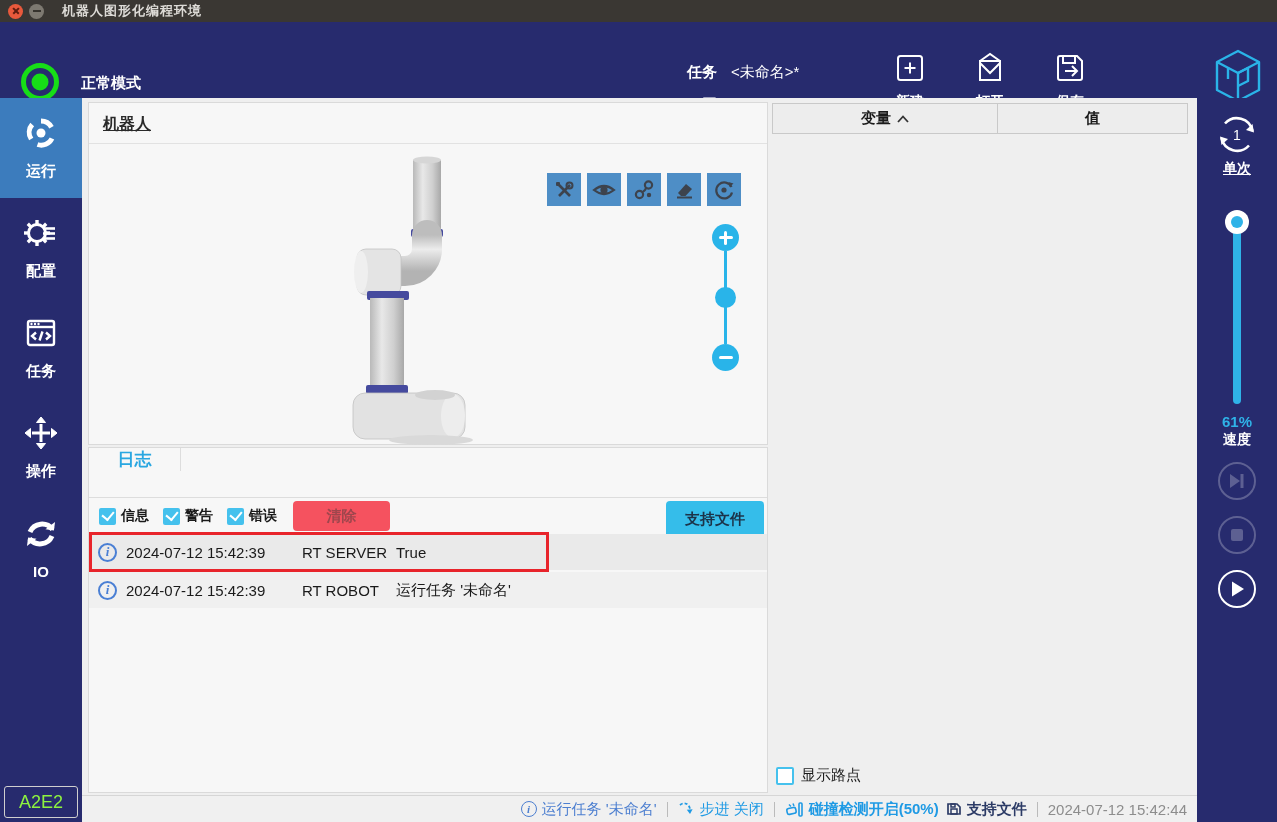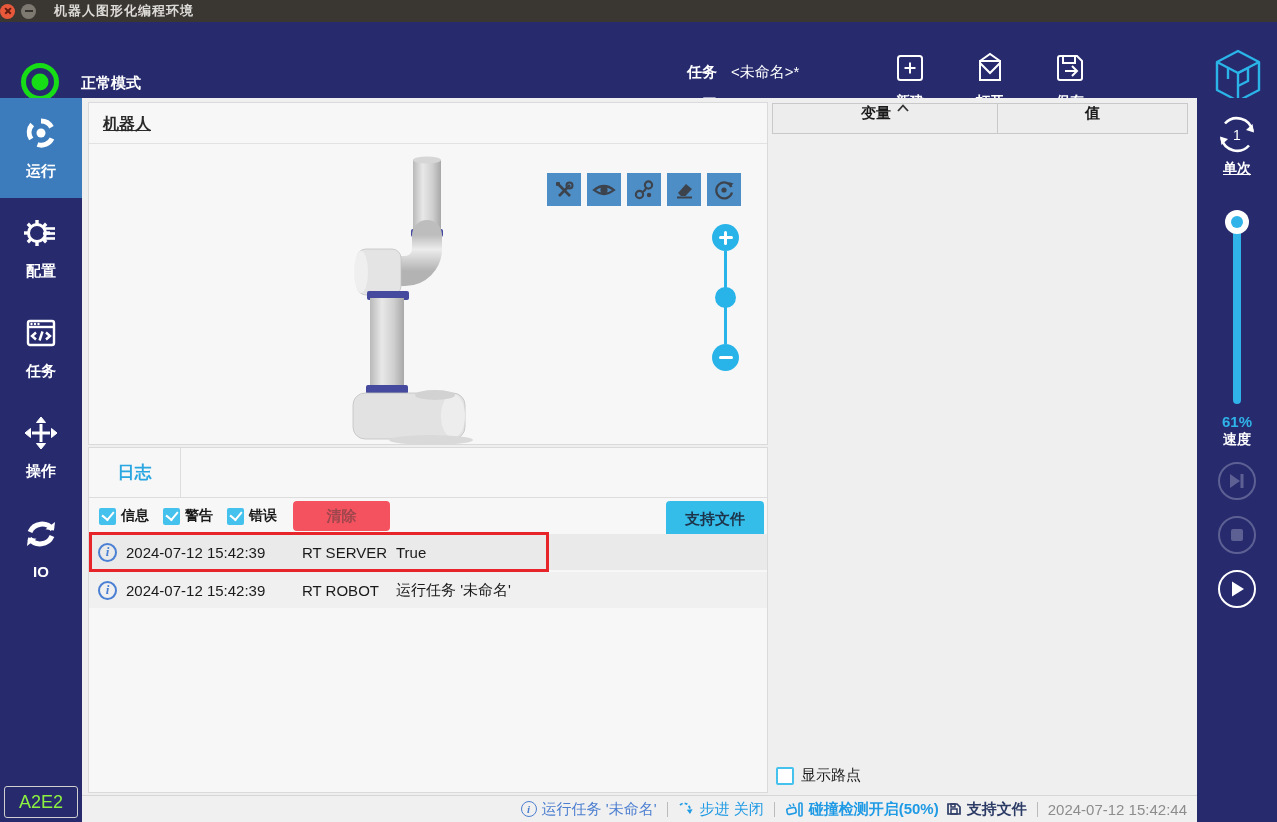--- a/index.html
+++ b/index.html
@@ -4,21 +4,21 @@
 <style>
   * { margin:0; padding:0; box-sizing:border-box; }
   html,body { width:1277px; height:822px; }
   body {
     position:relative; overflow:hidden;
     font-family:"Liberation Sans","DejaVu Sans",sans-serif;
     background:#efefef; color:#1a1a1a;
   }
   
   .titlebar { position:absolute; left:0; top:0; width:1277px; height:22px;
-    background:#3a3733; display:flex; align-items:center; }
+    background:#3a3733; display:flex; align-items:center; padding-left:8px; }
   .winbtn { width:15px; height:15px; border-radius:50%; margin-right:6px; position:relative; }
   .winbtn.close { background:#e8593c; }
   .winbtn.min { background:#7d7971; }
   .winbtn.close::before,.winbtn.close::after { content:""; position:absolute; left:3.5px; top:6.7px;
     width:8px; height:1.8px; background:#5e1c10; }
   .winbtn.close::before { transform:rotate(45deg); }
   .winbtn.close::after { transform:rotate(-45deg); }
   .winbtn.min::before { content:""; position:absolute; left:3.5px; top:6.7px; width:8px; height:1.8px; background:#36332e; }
   .titlebar .title { color:#dcdad6; font-size:13px; font-weight:bold; margin-left:12px; letter-spacing:1px; }
 
@@ -76,21 +76,21 @@
   .zoom-plus::before,.zoom-plus::after,.zoom-minus::before { content:""; position:absolute; background:#fff; border-radius:2px; }
   .zoom-plus::before { left:6.5px; top:12px; width:14px; height:3px; }
   .zoom-plus::after { left:12px; top:6.5px; width:3px; height:14px; }
   .zoom-minus::before { left:6.5px; top:12px; width:14px; height:3px; }
   .zoom-track { position:absolute; left:635px; top:148px; width:3px; height:93px; background:#29b4e9; }
   .zoom-handle { position:absolute; left:626px; top:184px; width:21px; height:21px; border-radius:50%; background:#29b4e9; cursor:pointer; }
   .robot-view-svg { position:absolute; left:242px; top:52px; }
 
   
   .log-panel { left:6px; top:349px; width:680px; height:346px; }
-  .log-tabs { height:50px; border-bottom:1px solid #ddd; display:flex; }
+  .log-tabs { height:50px; border-bottom:1px solid #ddd; display:flex;flex-direction:column; }
   .log-tab { width:92px; display:flex; align-items:center; justify-content:center;
     font-size:17px; font-weight:bold; border-right:1px solid #ddd; cursor:pointer; color:#9d9d9d; }
   .log-tab.active { color:#2aa7e1; }
   .filter-row { height:36px; display:flex; align-items:center; padding-left:10px; position:relative; }
   .cb { width:17px; height:17px; border-radius:2px; background:#45c1ed; position:relative; margin-right:5px; cursor:pointer; }
   .cb::after { content:""; position:absolute; left:4.5px; top:1.5px; width:6px; height:9px;
     border:solid #fff; border-width:0 2.2px 2.2px 0; transform:rotate(40deg); }
   .cb-label { font-size:14px; font-weight:bold; margin-right:14px; }
   .clear-btn { margin-left:2px; width:97px; height:30px; border:none; border-radius:4px; background:#f5525f;
     color:#9e464d; font-size:15px; font-weight:bold; cursor:pointer; font-family:inherit; }
@@ -104,21 +104,21 @@
     display:flex; align-items:center; justify-content:center; color:#4a7fd4;
     font-family:"Liberation Serif","DejaVu Serif",serif; font-size:13px; font-weight:bold; font-style:italic; flex:0 0 auto; }
   .log-time { margin-left:9px; width:176px; }
   .log-source { width:94px; }
   .log-msg { flex:1; }
   .hl-box { position:absolute; left:0; top:-2px; bottom:-2px; width:460px; border:3px solid #e8242b; pointer-events:none; }
 
   
   .vars-panel { position:absolute; left:690px; top:4px; width:416px; height:691px; }
   .vars-header { position:absolute; left:0; top:1px; display:flex; height:31px; width:100%; }
-  .vh-cell { background:#ededed; border:1px solid #c9c9c9; display:flex; justify-content:center;
+  .vh-cell { background:#ededed; border:1px solid #c9c9c9; display:flex; align-items:center; justify-content:center;
     font-size:15px; font-weight:bold; gap:6px; cursor:pointer; }
   .vh-cell.c1 { width:226px; } .vh-cell.c2 { width:190px; border-left:none; }
   .waypoints-row { position:absolute; left:4px; bottom:8px; display:flex; align-items:center; }
   .cb-empty { width:18px; height:18px; border-radius:2px; background:#fff; border:2px solid #45c1ed; margin-right:7px; cursor:pointer; }
   .wp-label { font-size:15px; }
 
   
   .statusbar { position:absolute; left:0; right:0; bottom:0; height:27px; background:#f0f0f0;
     border-top:1px solid #d6d6d6; display:flex; align-items:center; justify-content:flex-end;
     padding-right:10px; font-size:15px; gap:7px; }

